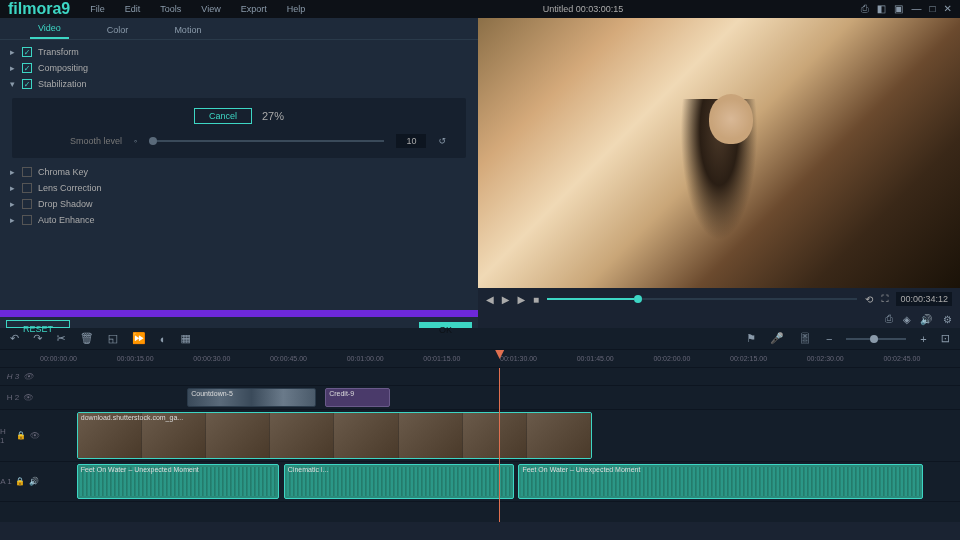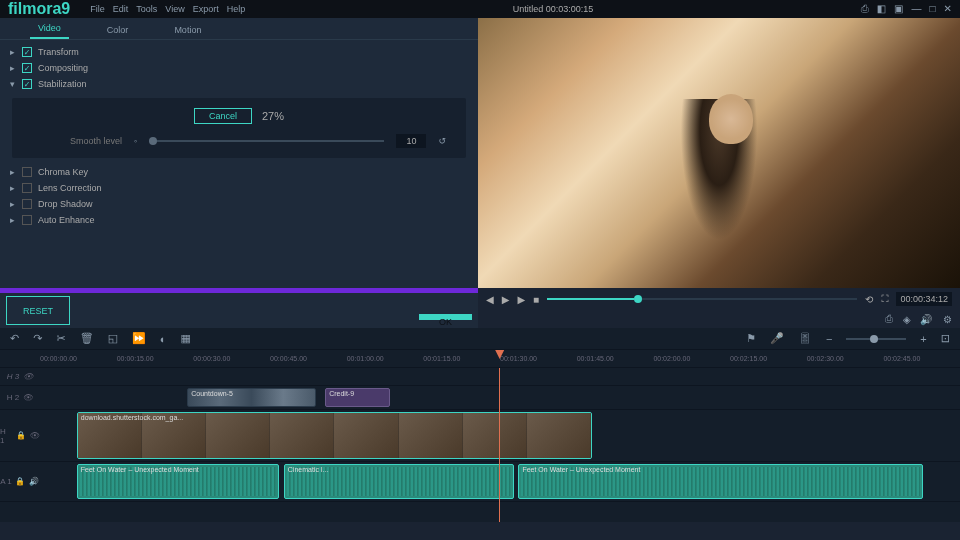--- a/index.html
+++ b/index.html
@@ -1,19 +1,19 @@
 <!DOCTYPE html>
 <html><head>
 <meta charset="utf-8">
 <style>
 * { margin: 0; padding: 0; box-sizing: border-box; font-family: Arial, sans-serif; }
 body { background: #1a2332; color: #8a9aaa; font-size: 10px; width: 960px; height: 540px; overflow: hidden; }
 .titlebar { height: 18px; background: #0d1117; display: flex; align-items: center; padding: 0 8px; }
 .logo { color: #3dd6c4; font-weight: bold; font-size: 16px; margin-right: 8px; }
-.menu { display: flex; gap: 8px; font-size: 9px; padding-left: 12px; }
+.menu { display: flex; gap: 20px; font-size: 9px; padding-left: 12px; }
 .menu span { color: #8a9aaa; cursor: pointer; }
 .title-center { flex: 1; text-align: center; color: #aaa; font-size: 9px; }
 .window-controls { display: flex; gap: 8px; font-size: 10px; }
 .window-controls span { cursor: pointer; }
 .main-area { display: flex; height: 310px; }
 .left-panel { width: 478px; background: #1e2a3a; display: flex; flex-direction: column; }
 .panel-tabs { display: flex; border-bottom: 1px solid #2a3a4a; height: 22px; align-items: flex-end; padding-left: 30px; gap: 30px; font-size: 9px; }
 .panel-tabs .tab { cursor: pointer; padding: 4px 8px; }
 .panel-tabs .tab.active { color: #3dd6c4; border-bottom: 2px solid #3dd6c4; }
 .props-list { flex: 1; padding: 4px 0; overflow: auto; }
@@ -26,24 +26,24 @@
 .stabilize-area { background: #16202e; margin: 6px 12px; padding: 10px 20px; border-radius: 2px; }
 .stab-progress { display: flex; align-items: center; justify-content: center; gap: 10px; margin-bottom: 10px; }
 .cancel-btn { border: 1px solid #3dd6c4; color: #3dd6c4; padding: 2px 14px; font-size: 9px; cursor: pointer; background: transparent; }
 .pct { color: #aaa; font-size: 11px; }
 .stab-slider-row { display: flex; align-items: center; gap: 12px; font-size: 9px; }
 .stab-slider-row .slabel { width: 90px; text-align: right; color: #777; }
 .slider-track { flex: 1; height: 2px; background: #3a4a5a; position: relative; }
 .slider-thumb { position: absolute; width: 8px; height: 8px; background: #5a6a7a; border-radius: 50%; top: -3px; left: 0; }
 .slider-val { width: 30px; background: #0d1520; padding: 2px 4px; text-align: center; color: #aaa; }
 .reset-icon { cursor: pointer; }
-.panel-footer { display: flex; height: 40px; border-top: 5px solid #6d28d9; }
+.panel-footer { display: flex; height: 18px; border-top: 7px solid #6d28d9; }
 .reset-btn { border: 1px solid #3dd6c4; color: #3dd6c4; padding: 3px 16px; margin: 3px 6px; font-size: 9px; cursor: pointer; background: transparent; }
 .panel-footer-spacer { flex: 1; }
-.ok-btn { background: #3dd6c4; color: #0d1117; padding: 3px 20px; margin: 21px 6px; font-size: 9px; cursor: pointer; border: none; }
+.ok-btn { background: #3dd6c4; color: #0d1117; padding: 3px 20px; margin: 5px 6px; font-size: 9px; cursor: pointer; border: none; }
 .preview-panel { flex: 1; background: #000; display: flex; flex-direction: column; }
 .preview-video { flex: 1; background: linear-gradient(135deg, #8b6f47 0%, #d4a97a 20%, #f0d9b5 35%, #c9a678 50%, #6b4a2e 65%, #3a2818 80%, #1a1208 100%); position: relative; overflow: hidden; }
 .preview-video::before { content: ''; position: absolute; left: 50%; top: 30%; width: 90px; height: 160px; background: radial-gradient(ellipse at 50% 20%, #4a3828 0%, #2a1e14 30%, transparent 60%); transform: translateX(-50%); }
 .preview-video::after { content: ''; position: absolute; left: 48%; top: 28%; width: 44px; height: 50px; background: radial-gradient(circle, #d9b896 0%, #c9a47a 60%); border-radius: 50% 50% 45% 45%; }
 .preview-controls { height: 22px; background: #1a2332; display: flex; align-items: center; padding: 0 8px; gap: 8px; }
 .pc-btn { cursor: pointer; font-size: 10px; color: #aaa; }
 .pc-seek { flex: 1; height: 2px; background: #2a3a4a; position: relative; }
 .pc-seek-fill { position: absolute; left: 0; top: 0; height: 100%; width: 28%; background: #3dd6c4; }
 .pc-seek-thumb { position: absolute; left: 28%; top: -3px; width: 8px; height: 8px; background: #3dd6c4; border-radius: 50%; }
 .pc-time { font-size: 9px; color: #aaa; background: #0d1520; padding: 2px 4px; }

